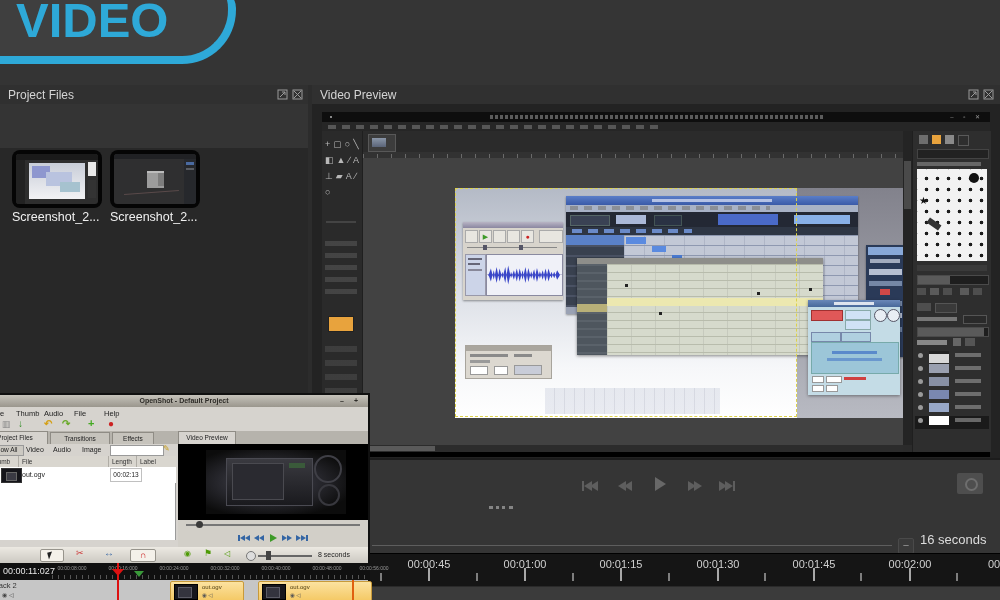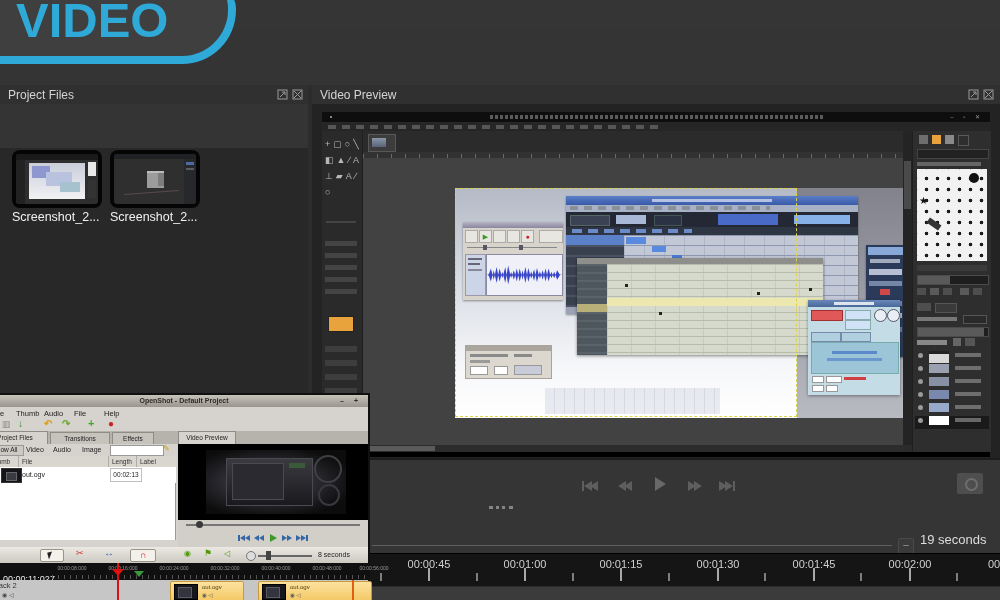--- a/index.html
+++ b/index.html
@@ -438,21 +438,21 @@
     <div class="tp" style="left:400px;"><span class="tri r"></span><span class="tri r" style="margin-left:-2px;"></span><span class="vbar"></span></div>
     <div class="abs camera">
         <i></i>
       </div>
   </div>
 
   <div class="abs dots"></div>
 
   <div class="abs zoomline"></div>
   <div class="abs minusbtn">−</div>
-  <div class="abs zoomlabel">19 seconds</div>
+  <div class="abs zoomlabel">16 seconds</div>
 
   <div class="abs ruler">
     <div class="rlab" style="left:389px;">00:00:45</div>
     <div class="rlab" style="left:485px;">00:01:00</div>
     <div class="rlab" style="left:581px;">00:01:15</div>
     <div class="rlab" style="left:678px;">00:01:30</div>
     <div class="rlab" style="left:774px;">00:01:45</div>
     <div class="rlab" style="left:870px;">00:02:00</div>
     <div class="rlab" style="left:988px;width:40px;text-align:left;">00:</div>
     <div class="tick maj" style="left:428px;"></div>
@@ -556,21 +556,21 @@
       <span class="abs" style="left:130px;top:2px;width:24px;height:11px;background:#f4f1ea;border:1px solid #97948c;border-radius:2px;text-align:center;font-size:9px;font-weight:bold;color:#cc2222;line-height:10px;">∩</span>
       <span class="abs" style="left:184px;top:2px;font-size:8px;color:#4e9a06;">◉</span>
       <span class="abs" style="left:204px;top:1px;font-size:9px;color:#4e9a06;">⚑</span>
       <span class="abs" style="left:224px;top:2px;font-size:8px;color:#4e9a06;">◁</span>
       <span class="abs" style="left:246px;top:4px;width:8px;height:8px;border:1px solid #777;border-radius:50%;background:#ddd;"></span>
       <span class="abs" style="left:258px;top:8px;width:54px;height:2px;background:#666;"></span>
       <span class="abs" style="left:266px;top:4px;width:5px;height:9px;background:#444;"></span>
       <span class="abs" style="left:318px;top:4px;font-size:7px;color:#222;">8 seconds</span>
     </div>
     <div class="abs ov-ruler">
-      <span class="abs" style="left:3px;top:11px;font-size:9px;color:#e8e8e8;">00:00:11:027</span>
+      <span class="abs" style="left:3px;top:3px;font-size:9px;color:#e8e8e8;">00:00:11:027</span>
       <span class="ov-rlab" style="left:48px;">00:00:08:000</span>
       <span class="ov-rlab" style="left:99px;">00:00:16:000</span>
       <span class="ov-rlab" style="left:150px;">00:00:24:000</span>
       <span class="ov-rlab" style="left:201px;">00:00:32:000</span>
       <span class="ov-rlab" style="left:252px;">00:00:40:000</span>
       <span class="ov-rlab" style="left:303px;">00:00:48:000</span>
       <span class="ov-rlab" style="left:350px;">00:00:56:000</span>
       <span class="abs" style="left:52px;top:12px;width:316px;height:4px;background:repeating-linear-gradient(90deg,#555 0 1px,transparent 1px 6px);"></span>
     </div>
     <div class="abs ov-tracks">

